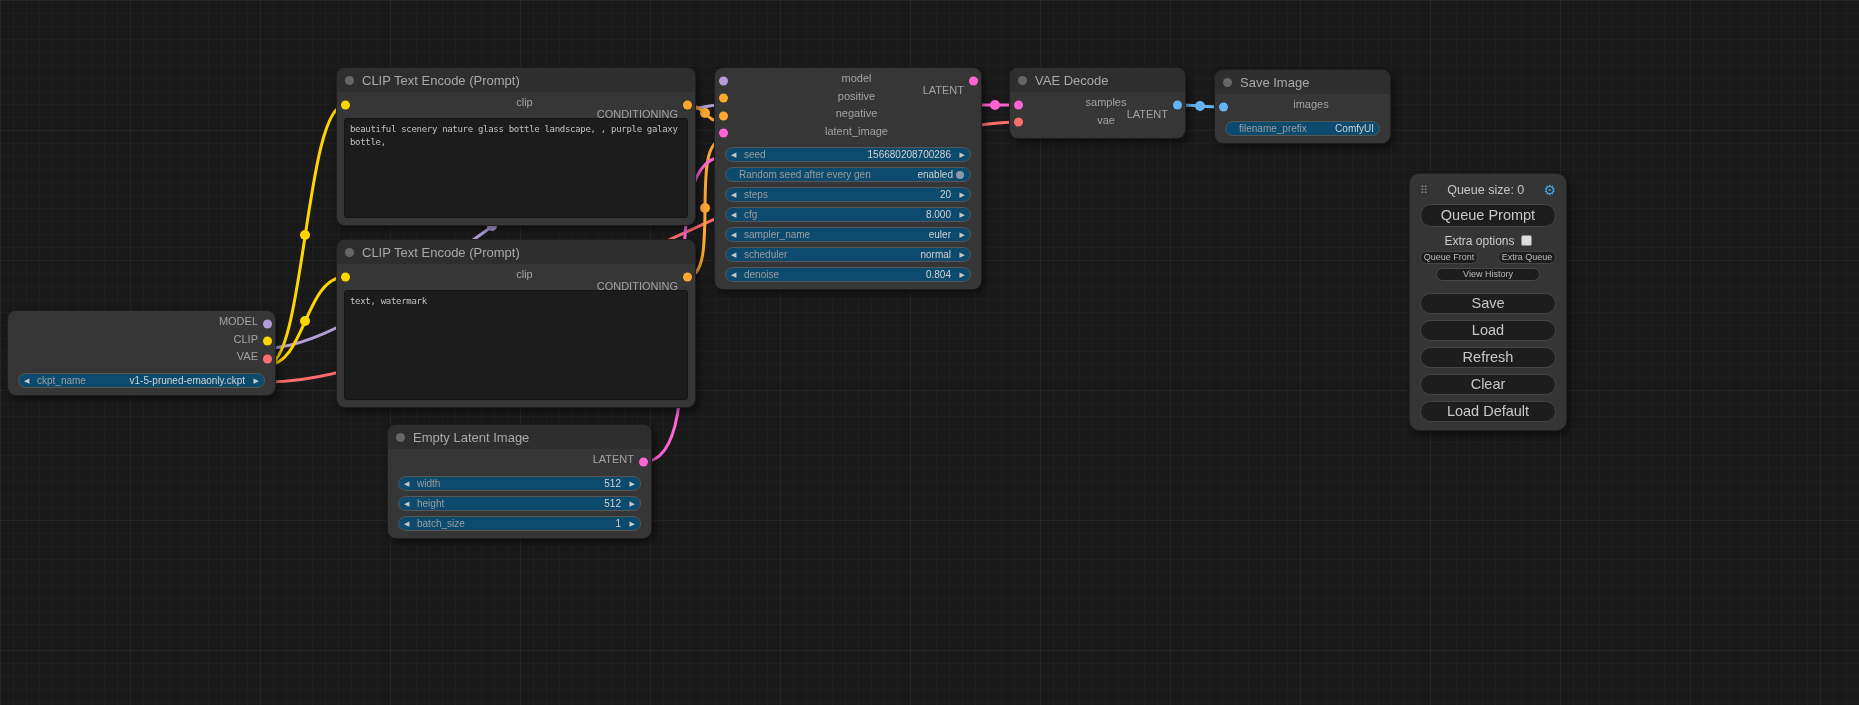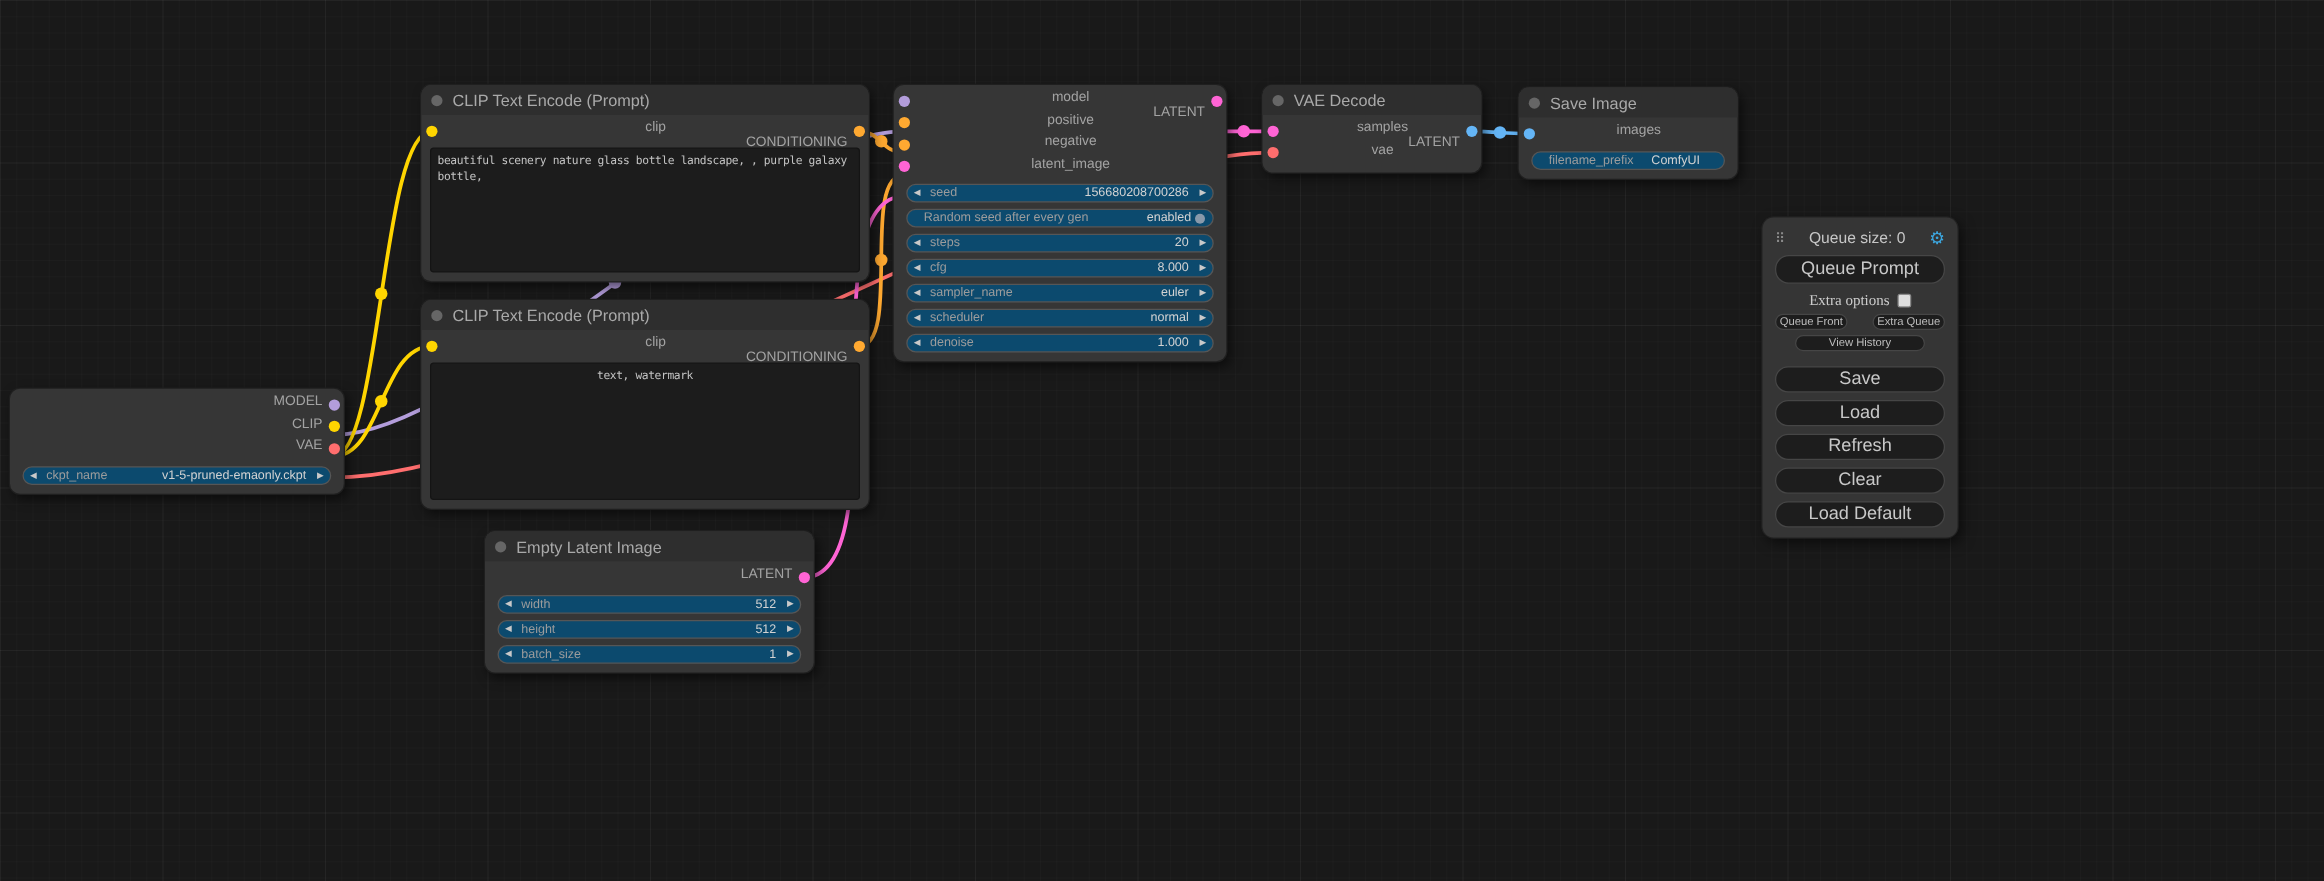--- a/index.html
+++ b/index.html
@@ -47,21 +47,21 @@
     font-size:10px; white-space:nowrap; overflow:hidden;
   }
   .widget .arrow { color:#c9c9c9; font-size:7px; width:10px; flex:none; line-height:1; }
   .widget .arrow.right { text-align:right; }
   .widget .wlabel { color:#9c9c9c; margin-left:3px; }
   .widget .wvalue { margin-left:auto; margin-right:4px; color:#d2d2d2; }
   .widget.toggle .wlabel { margin-left:8px; }
   .widget.toggle .wvalue { margin-right:3px; }
   .toggle-dot { width:8px; height:8px; border-radius:50%; flex:none; margin-right:1px; }
   .widget.text-widget .wlabel { margin-left:8px; }
-  .widget.text-widget .wvalue { margin-right:14px; }
+  .widget.text-widget .wvalue { margin-right:0; }
 
   .prompt-box {
     display:block; margin:4px 7px 0; width:calc(100% - 14px);
     background:#1c1c1c; border:1px solid #141414; border-radius:3px;
     color:#c3c3c3; font-family:"DejaVu Sans Mono", monospace; font-size:9px;
     letter-spacing:-0.3px; line-height:13px; padding:4px 5px;
     resize:none; outline:none;
   }
 
   .menu {
@@ -73,21 +73,21 @@
   .drag-handle { color:#8a8a8a; font-size:11px; cursor:grab; }
   .queue-size { font-size:12.5px; }
   .gear { font-size:14px; cursor:pointer; line-height:1; }
   .btn-big {
     display:block; width:100%; height:21px; margin-top:6px;
     background:#1d1d1d; border:1px solid #464646; border-radius:11px;
     color:#c8c8c8; font-family:"Liberation Sans", sans-serif; font-size:14.5px;
     cursor:pointer; line-height:1;
   }
   .btn-queue { height:23px; margin-top:6px; }
-  .extra-row { display:flex; align-items:center; justify-content:center; gap:6px; margin-top:7px; height:13px; color:#cccccc; font-size:12px;font-family:Liberation Serif, serif; }
+  .extra-row { display:flex; align-items:center; justify-content:center; gap:6px; margin-top:7px; height:13px; color:#cccccc; font-size:12px; }
   .checkbox { width:11px; height:11px; background:#dedede; border:1px solid #8a8a8a; border-radius:2px; cursor:pointer; }
   .small-row { display:flex; gap:20px; margin-top:4px; justify-content:center; }
   .btn-small {
     flex:1; height:13px; background:#1d1d1d; border:1px solid #464646; border-radius:7px;
     color:#bdbdbd; font-family:"Liberation Sans", sans-serif; font-size:9px; cursor:pointer; line-height:1;
   }
   .btn-history { flex:none; width:104px; }
   .gap { height:6px; }
 </style>
 </head>
@@ -160,21 +160,21 @@
       <span class="title-dot"></span>
       <span class="title-text">CLIP Text Encode (Prompt)</span>
     </div>
     <div class="node-body">
       <div class="slot-row">
         <span class="slot-dot in" style="background-color: rgb(255, 213, 0);"></span>
         <span class="in-label">clip</span>
         <span class="out-label">CONDITIONING</span>
         <span class="slot-dot out" style="background-color: rgb(255, 169, 49);"></span>
       </div>
-      <textarea class="prompt-box" style="height: 110px; text-align: center;" spellcheck="false">text, watermark</textarea>
+      <textarea class="prompt-box" style="height: 110px;" spellcheck="false">text, watermark</textarea>
     </div>
   </div>
 
   <div class="node" style="left:388px; top:425px; width:263px;">
     <div class="node-title">
       <span class="title-dot"></span>
       <span class="title-text">Empty Latent Image</span>
     </div>
     <div class="node-body">
       <div class="slot-row">
@@ -254,21 +254,21 @@
       </div>
       <div class="widget">
         <span class="arrow left">◀</span>
         <span class="wlabel">scheduler</span>
         <span class="wvalue">normal</span>
         <span class="arrow right">▶</span>
       </div>
       <div class="widget">
         <span class="arrow left">◀</span>
         <span class="wlabel">denoise</span>
-        <span class="wvalue">1.000</span>
+        <span class="wvalue">0.804</span>
         <span class="arrow right">▶</span>
       </div>
     </div>
   </div>
 
   <div class="node" style="left:1010px; top:68px; width:175px;">
     <div class="node-title">
       <span class="title-dot"></span>
       <span class="title-text">VAE Decode</span>
     </div>

